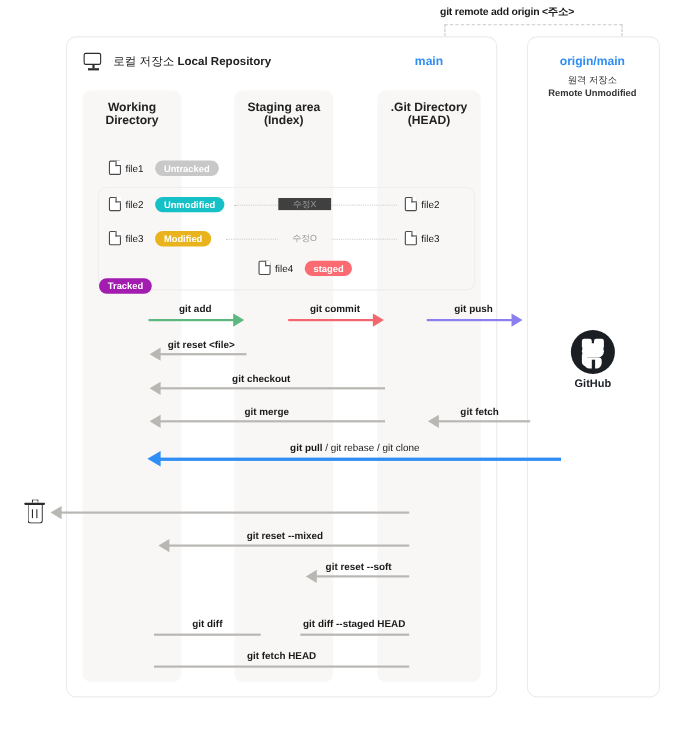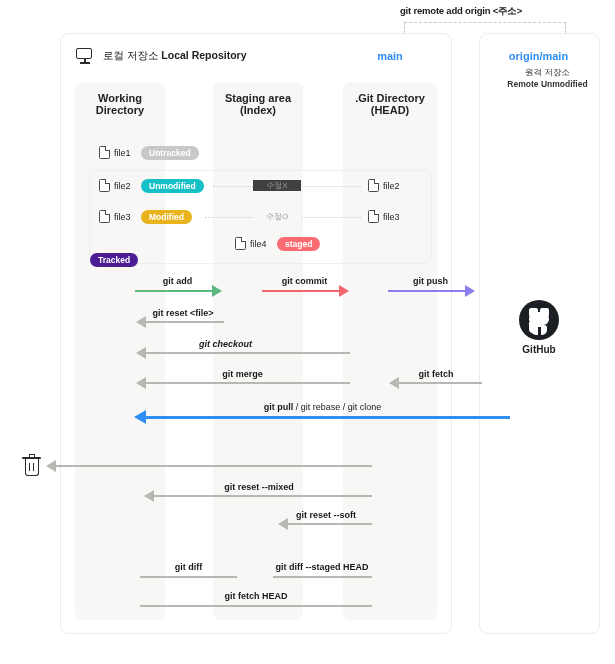--- a/index.html
+++ b/index.html
@@ -52,21 +52,21 @@
   #local-header-text b{font-weight:bold;}
 
   
   .branch{
     position:absolute; font-size:11px; font-weight:bold; color:#2f8ef4;
     text-align:center;
   }
   #branch-main{left:343px; top:50px; width:94px;}
   #branch-origin{left:479px;top:50px; width:119px;}
   #remote-sub{
-    position:absolute;left:479px;top:66px;width:137px;text-align:center;
+    position:absolute;left:479px;top:66px;width:119px;text-align:center;
     font-size:8.5px;color:#333;line-height:12px;
   }
   #remote-sub b{font-weight:bold;}
 
   
   .col-strip{
     position:absolute; background:#f8f7f6; border-radius:8px;
   }
   #strip-wd{left:75px; top:82px; width:90px; height:538px;}
   #strip-sa{left:213px;top:82px; width:90px; height:538px;}
@@ -235,39 +235,39 @@
   <div class="badge" style="left:141px;top:210px;background:#e8b31c;">Modified</div>
   <div class="dotted-line" style="left:205px;top:217px;width:156px;"></div>
   <div class="dotted-label" style="left:253px;top:211px;width:48px;background:#f8f7f6;">수정O</div>
   <div class="file-icon" style="left:368px;top:210px;"></div>
   <div class="file-name" style="left:383px;top:212px;">file3</div>
 
   <div class="file-icon" style="left:235px;top:237px;"></div>
   <div class="file-name" style="left:250px;top:239px;">file4</div>
   <div class="badge" style="left:277px;top:237px;background:#fc6a72;">staged</div>
 
-  <div class="badge" id="tracked-badge" style="background:#4c1d95;">Tracked</div>
+  <div class="badge" id="tracked-badge" style="background:#a21caf;">Tracked</div>
 
   <div class="arrow-label" style="left:135px;top:276px;width:85px;">git add</div>
   <div class="arrow-line" style="left:135px;top:290px;width:78px;background:#5cb87f;"></div>
   <div class="arrow-head" style="left:212px;top:285px;border-top:6px solid transparent;border-bottom:6px solid transparent;border-left:10px solid #5cb87f;"></div>
 
   <div class="arrow-label" style="left:262px;top:276px;width:85px;">git commit</div>
   <div class="arrow-line" style="left:262px;top:290px;width:78px;background:#f4666d;"></div>
   <div class="arrow-head" style="left:339px;top:285px;border-top:6px solid transparent;border-bottom:6px solid transparent;border-left:10px solid #f4666d;"></div>
 
   <div class="arrow-label" style="left:388px;top:276px;width:85px;">git push</div>
   <div class="arrow-line" style="left:388px;top:290px;width:78px;background:#8b7ff0;"></div>
   <div class="arrow-head" style="left:465px;top:285px;border-top:6px solid transparent;border-bottom:6px solid transparent;border-left:10px solid #8b7ff0;"></div>
 
   <div class="arrow-label" style="left:133px;top:308px;width:100px;">git reset &lt;file&gt;</div>
   <div class="arrow-line" style="left:145px;top:321px;width:79px;background:#b9b7b4;"></div>
   <div class="arrow-head" style="left:136px;top:316px;border-top:6px solid transparent;border-bottom:6px solid transparent;border-right:10px solid #b9b7b4;"></div>
 
-  <div class="arrow-label" style="left:118px;top:339px;width:215px;font-style:italic;">git checkout</div>
+  <div class="arrow-label" style="left:130px;top:339px;width:215px;">git checkout</div>
   <div class="arrow-line" style="left:145px;top:352px;width:205px;background:#b9b7b4;"></div>
   <div class="arrow-head" style="left:136px;top:347px;border-top:6px solid transparent;border-bottom:6px solid transparent;border-right:10px solid #b9b7b4;"></div>
 
   <div class="arrow-label" style="left:135px;top:369px;width:215px;">git merge</div>
   <div class="arrow-line" style="left:145px;top:382px;width:205px;background:#b9b7b4;"></div>
   <div class="arrow-head" style="left:136px;top:377px;border-top:6px solid transparent;border-bottom:6px solid transparent;border-right:10px solid #b9b7b4;"></div>
 
   <div class="arrow-label" style="left:390px;top:369px;width:92px;">git fetch</div>
   <div class="arrow-line" style="left:398px;top:382px;width:84px;background:#b9b7b4;"></div>
   <div class="arrow-head" style="left:389px;top:377px;border-top:6px solid transparent;border-bottom:6px solid transparent;border-right:10px solid #b9b7b4;"></div>

